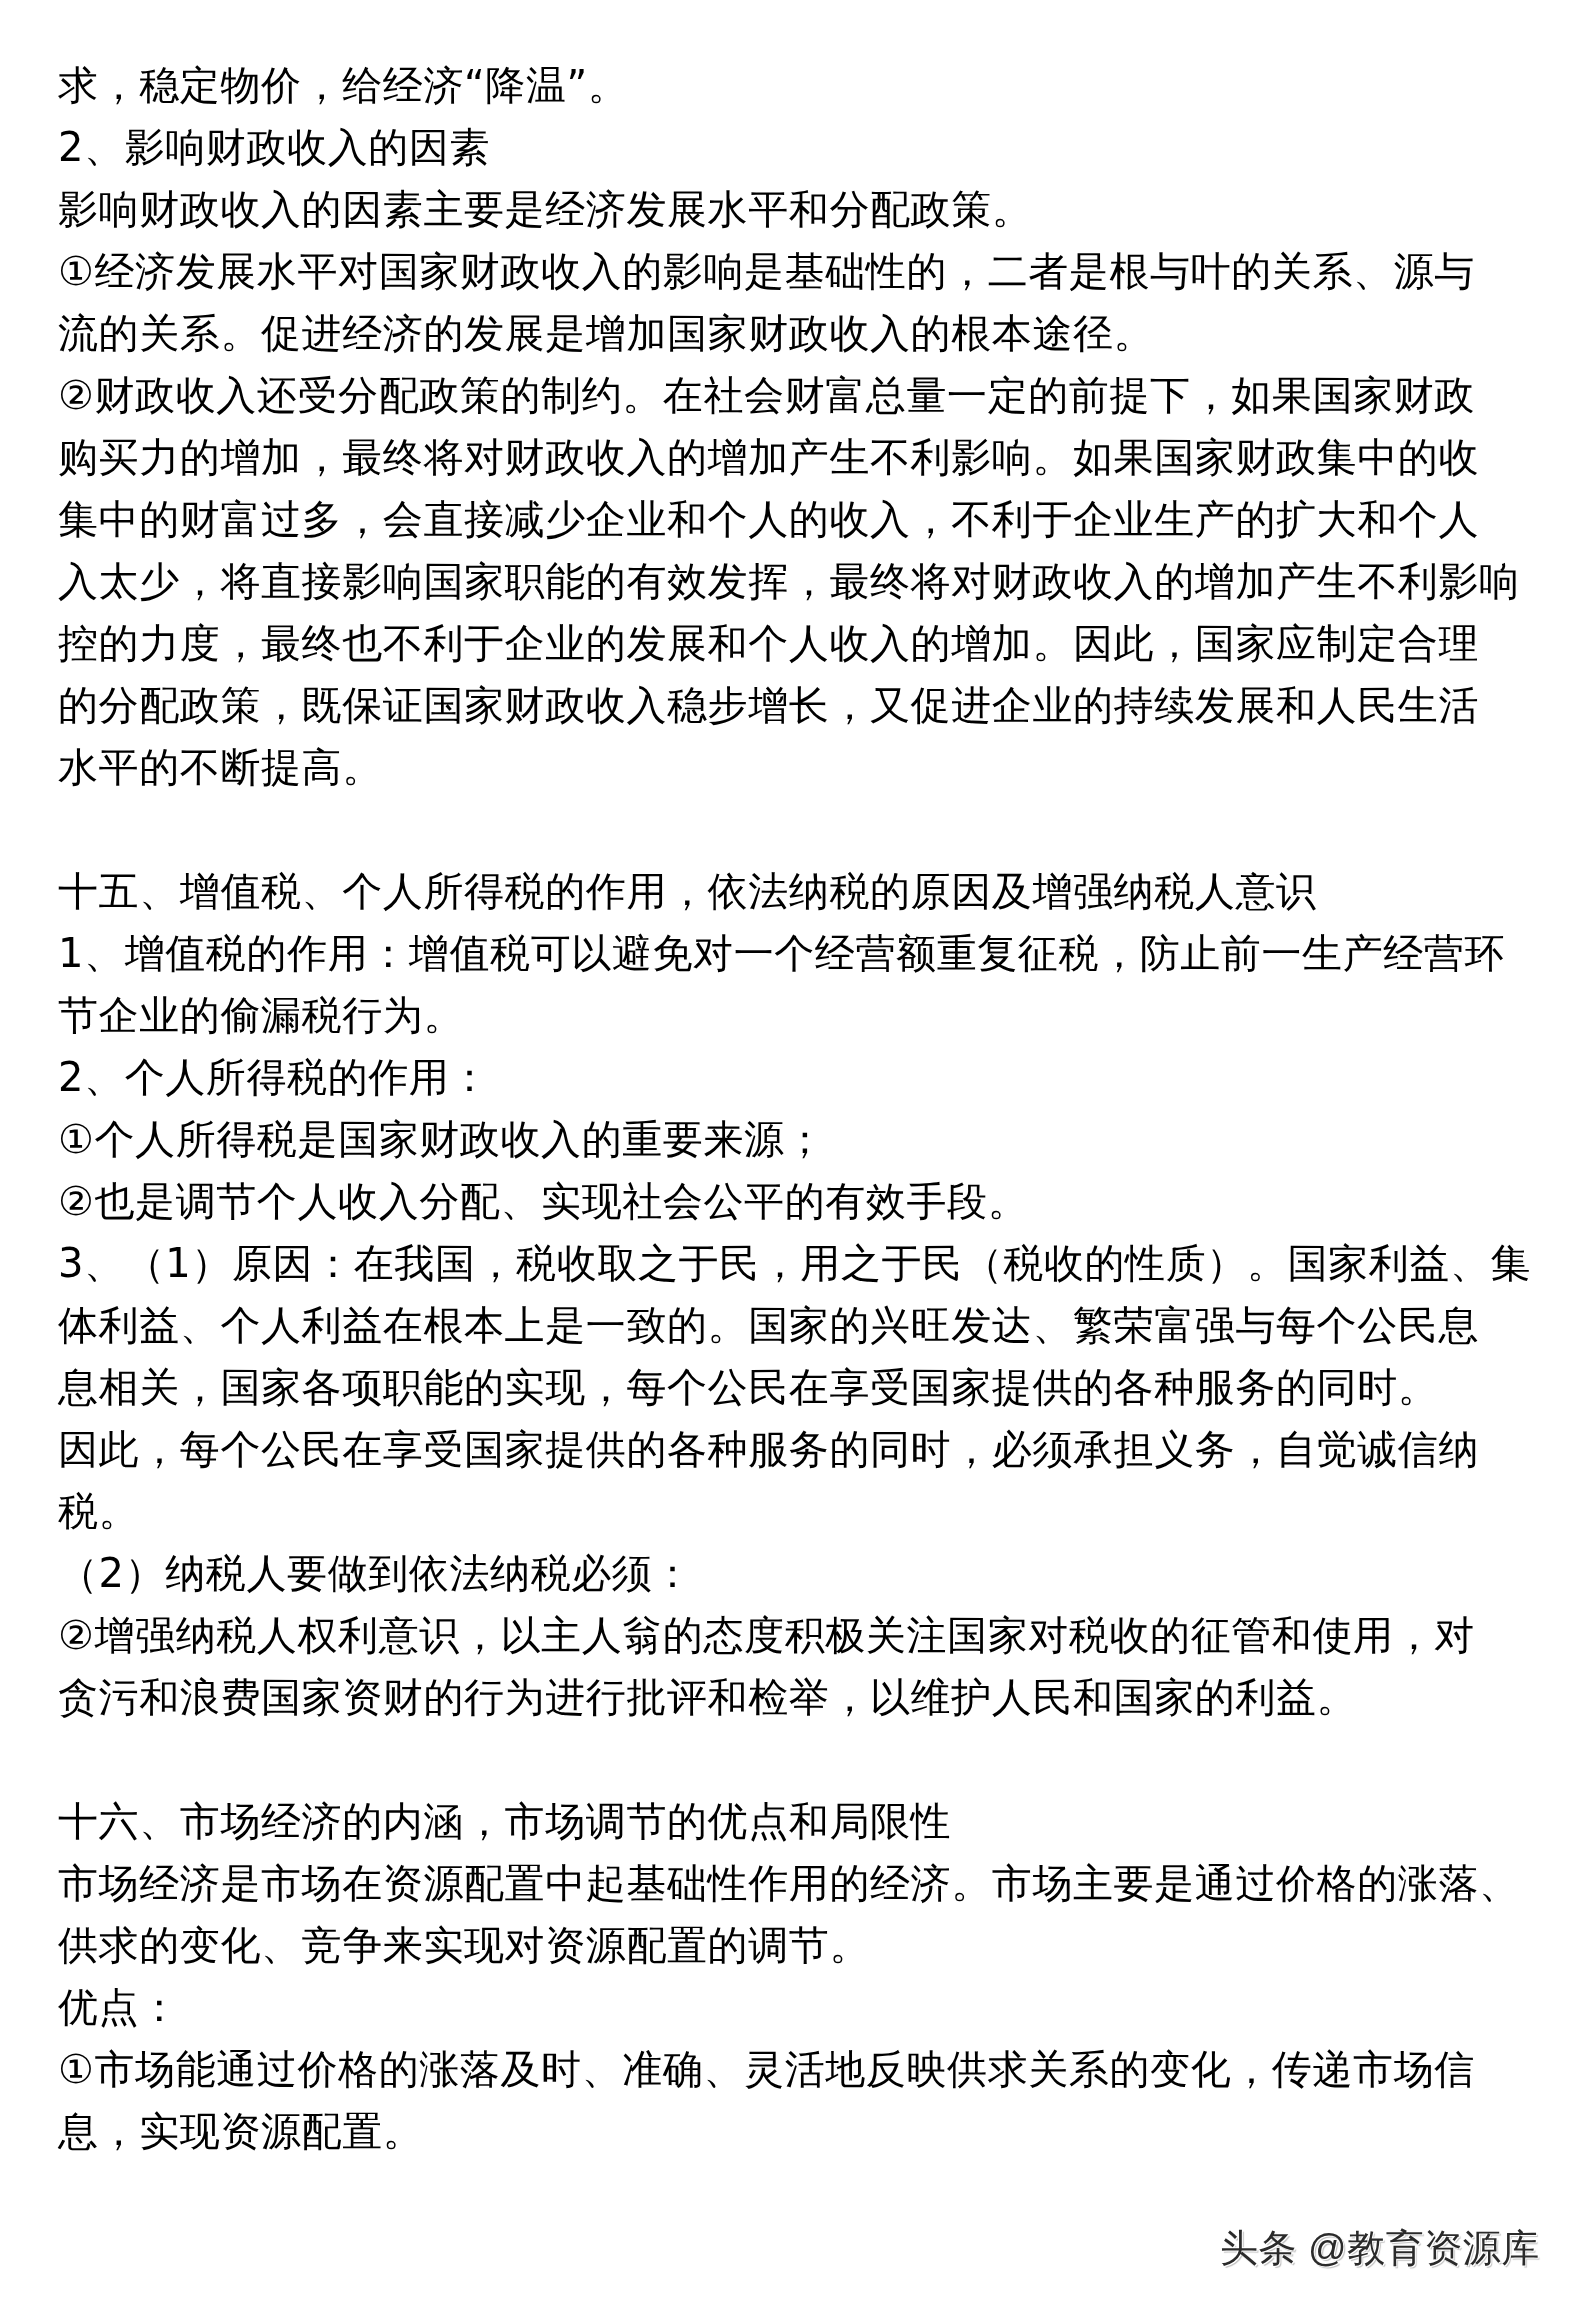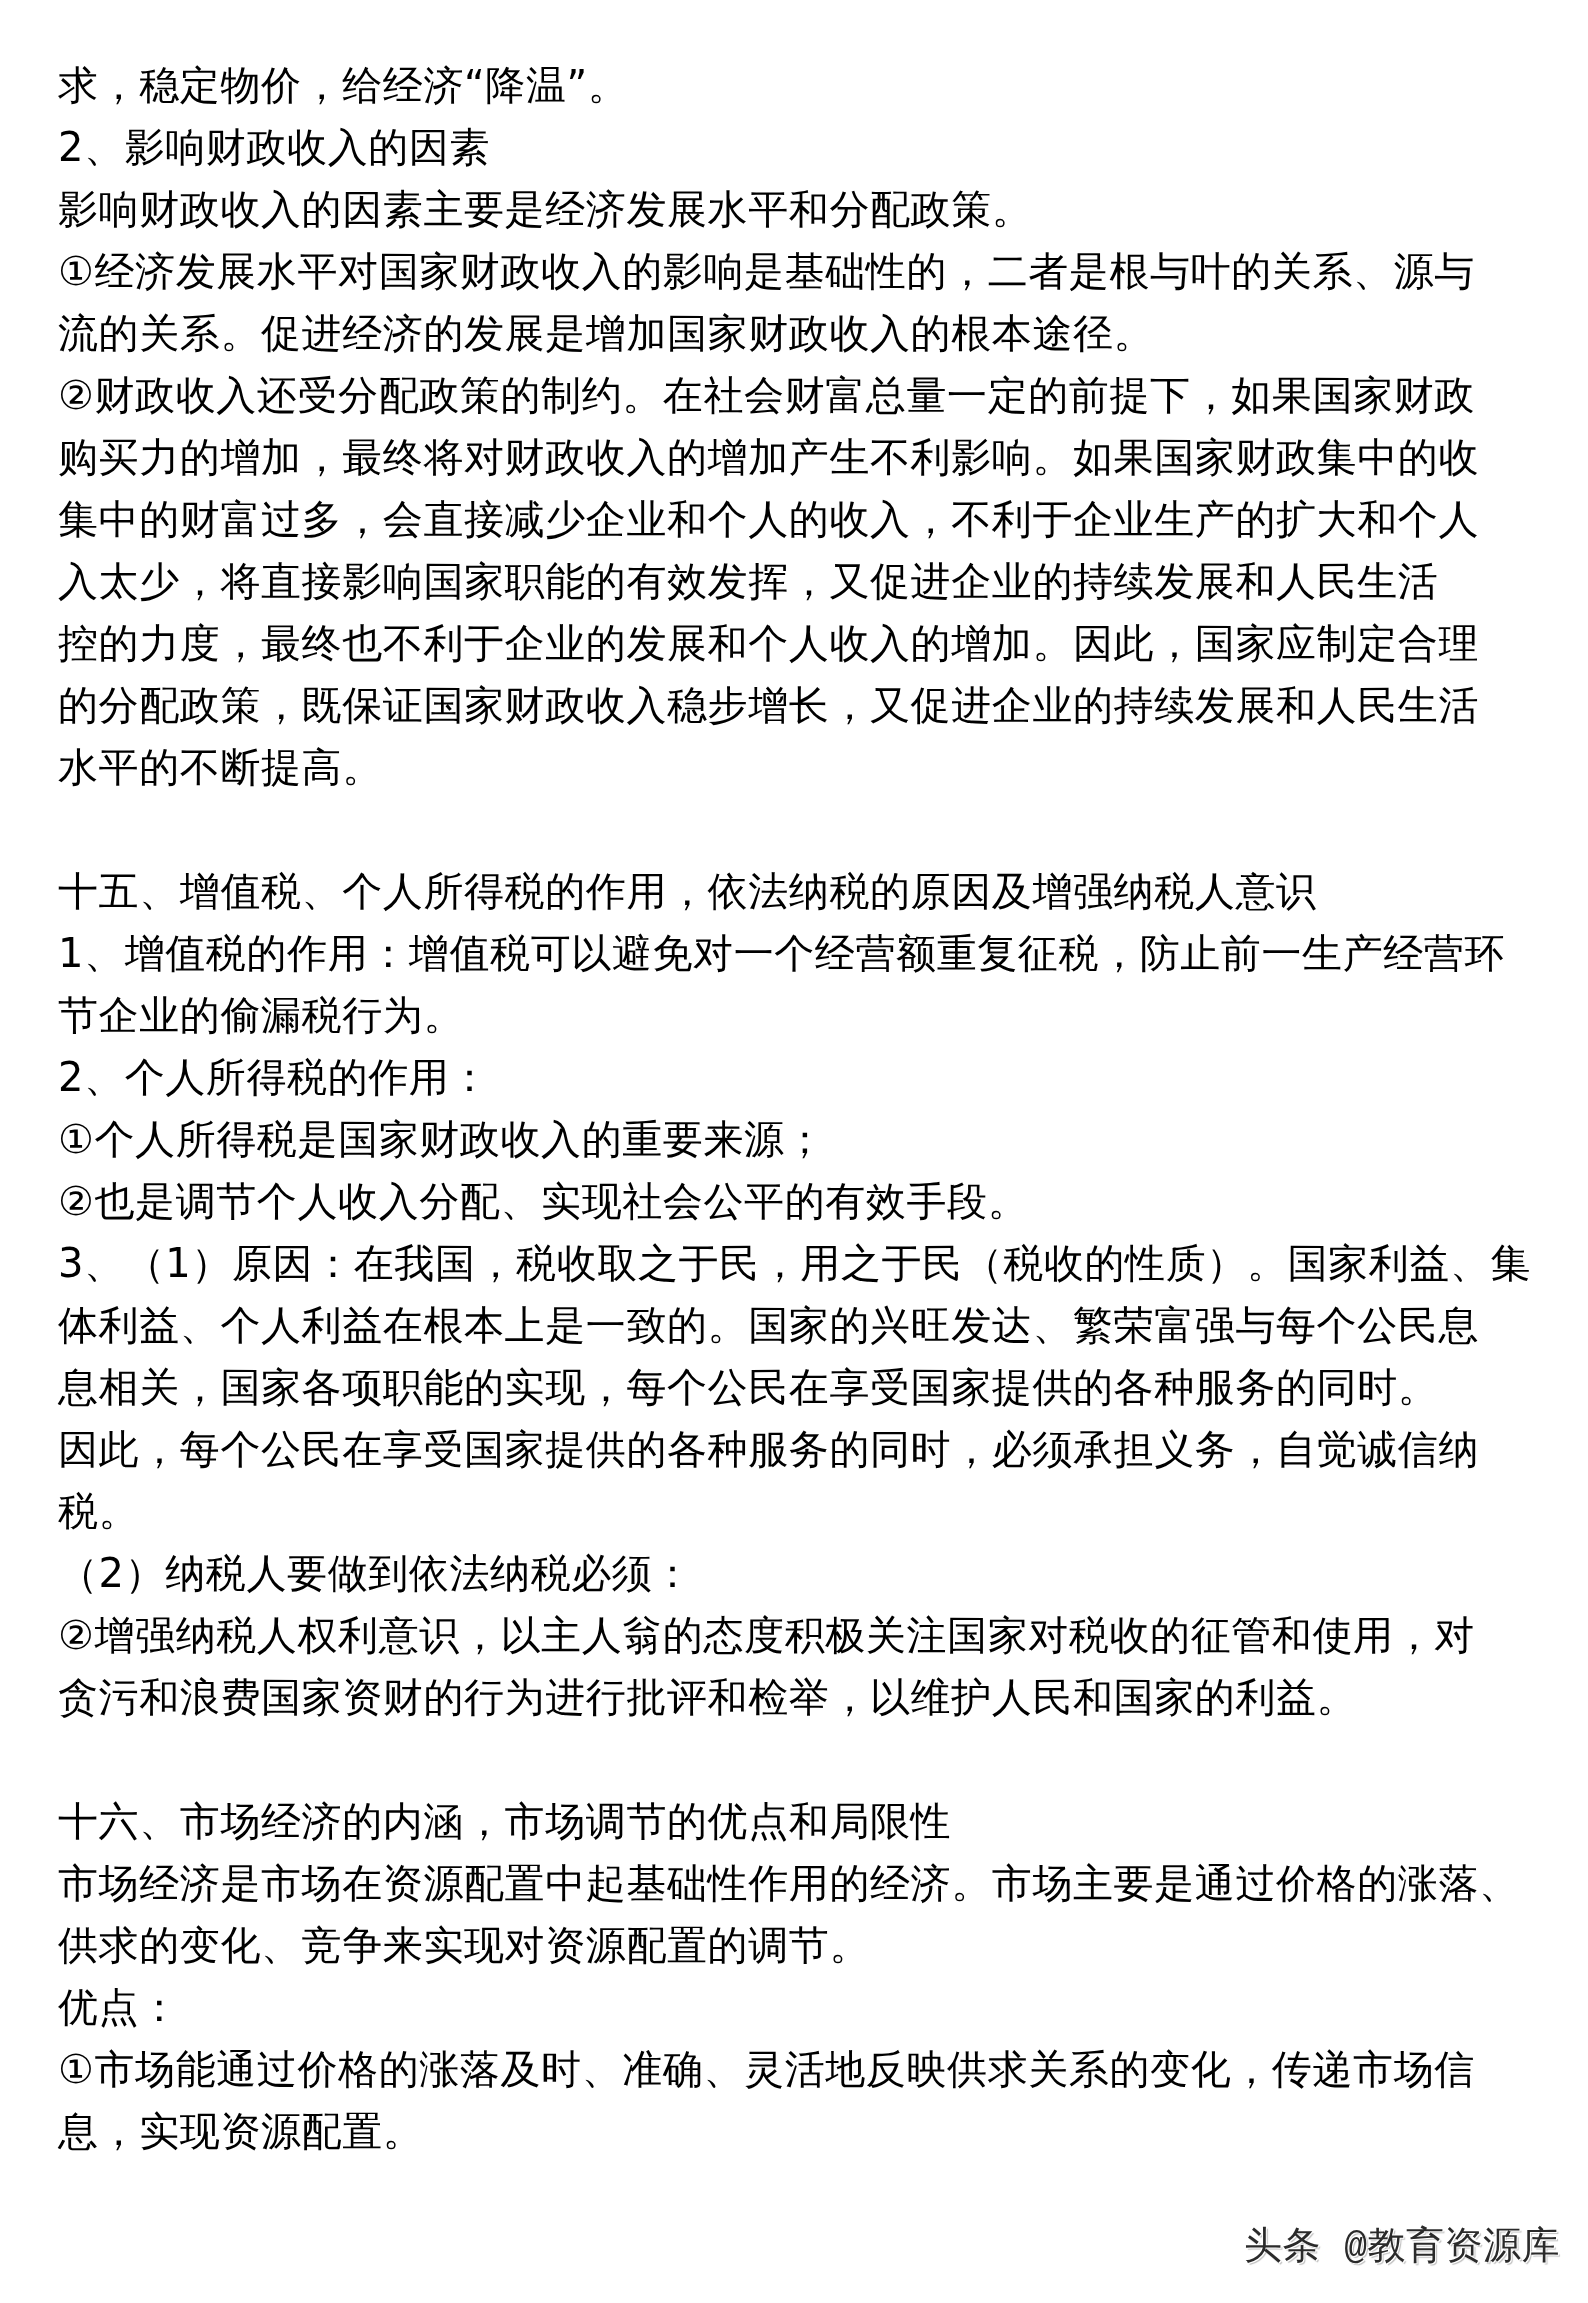--- a/index.html
+++ b/index.html
@@ -37,44 +37,43 @@
     white-space: nowrap;
     overflow: visible;
   }
   .blank {
     height: 62px;
   }
   .watermark {
     position: absolute;
     left: 1220px;
     top: 2223px;
-    font-family: Liberation Mono, monospace;
+    font-family: Liberation Sans, sans-serif;
     font-size: 38px;
     line-height: 50px;
     color: #2a2a2a;
     white-space: nowrap;
     text-shadow: 1px 1px 0 #ffffff, -1px -1px 0 #ffffff, 1.9px 1.9px 1px rgba(0,0,0,0.25);
     letter-spacing: 0.5px;
-    margin-left: 24px;
   }
 </style>
 </head>
 <body>
 
 <div class="page">
   <div class="content">
     <div class="line">求，稳定物价，给经济“降温”。</div>
     <div class="line">2、影响财政收入的因素</div>
     <div class="line">影响财政收入的因素主要是经济发展水平和分配政策。</div>
     <div class="line">①经济发展水平对国家财政收入的影响是基础性的，二者是根与叶的关系、源与</div>
     <div class="line">流的关系。促进经济的发展是增加国家财政收入的根本途径。</div>
     <div class="line">②财政收入还受分配政策的制约。在社会财富总量一定的前提下，如果国家财政</div>
     <div class="line">购买力的增加，最终将对财政收入的增加产生不利影响。如果国家财政集中的收</div>
     <div class="line">集中的财富过多，会直接减少企业和个人的收入，不利于企业生产的扩大和个人</div>
-    <div class="line">入太少，将直接影响国家职能的有效发挥，又促进企业的持续发展和人民生活</div>
+    <div class="line">入太少，将直接影响国家职能的有效发挥，最终将对财政收入的增加产生不利影响</div>
     <div class="line">控的力度，最终也不利于企业的发展和个人收入的增加。因此，国家应制定合理</div>
     <div class="line">的分配政策，既保证国家财政收入稳步增长，又促进企业的持续发展和人民生活</div>
     <div class="line">水平的不断提高。</div>
     <div class="blank"></div>
     <div class="line">十五、增值税、个人所得税的作用，依法纳税的原因及增强纳税人意识</div>
     <div class="line">1、增值税的作用：增值税可以避免对一个经营额重复征税，防止前一生产经营环</div>
     <div class="line">节企业的偷漏税行为。</div>
     <div class="line">2、个人所得税的作用：</div>
     <div class="line">①个人所得税是国家财政收入的重要来源；</div>
     <div class="line">②也是调节个人收入分配、实现社会公平的有效手段。</div>

